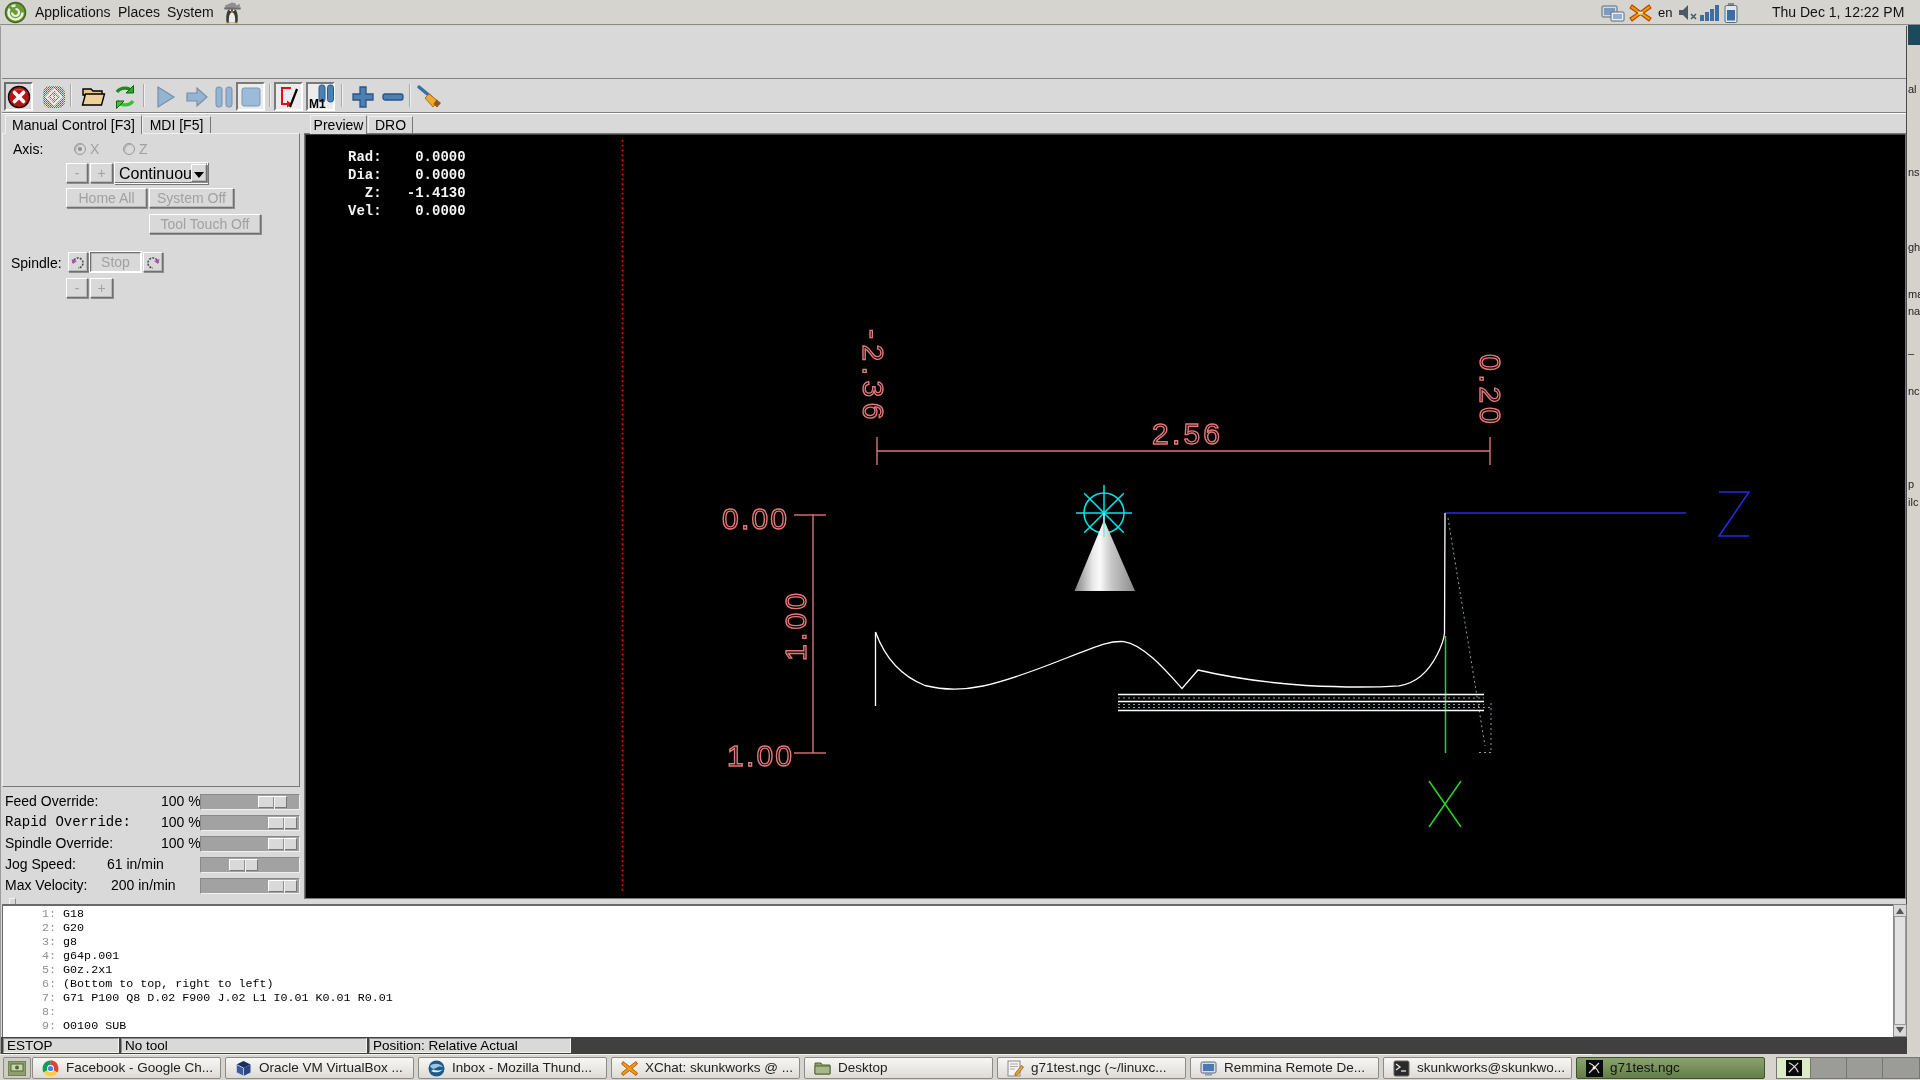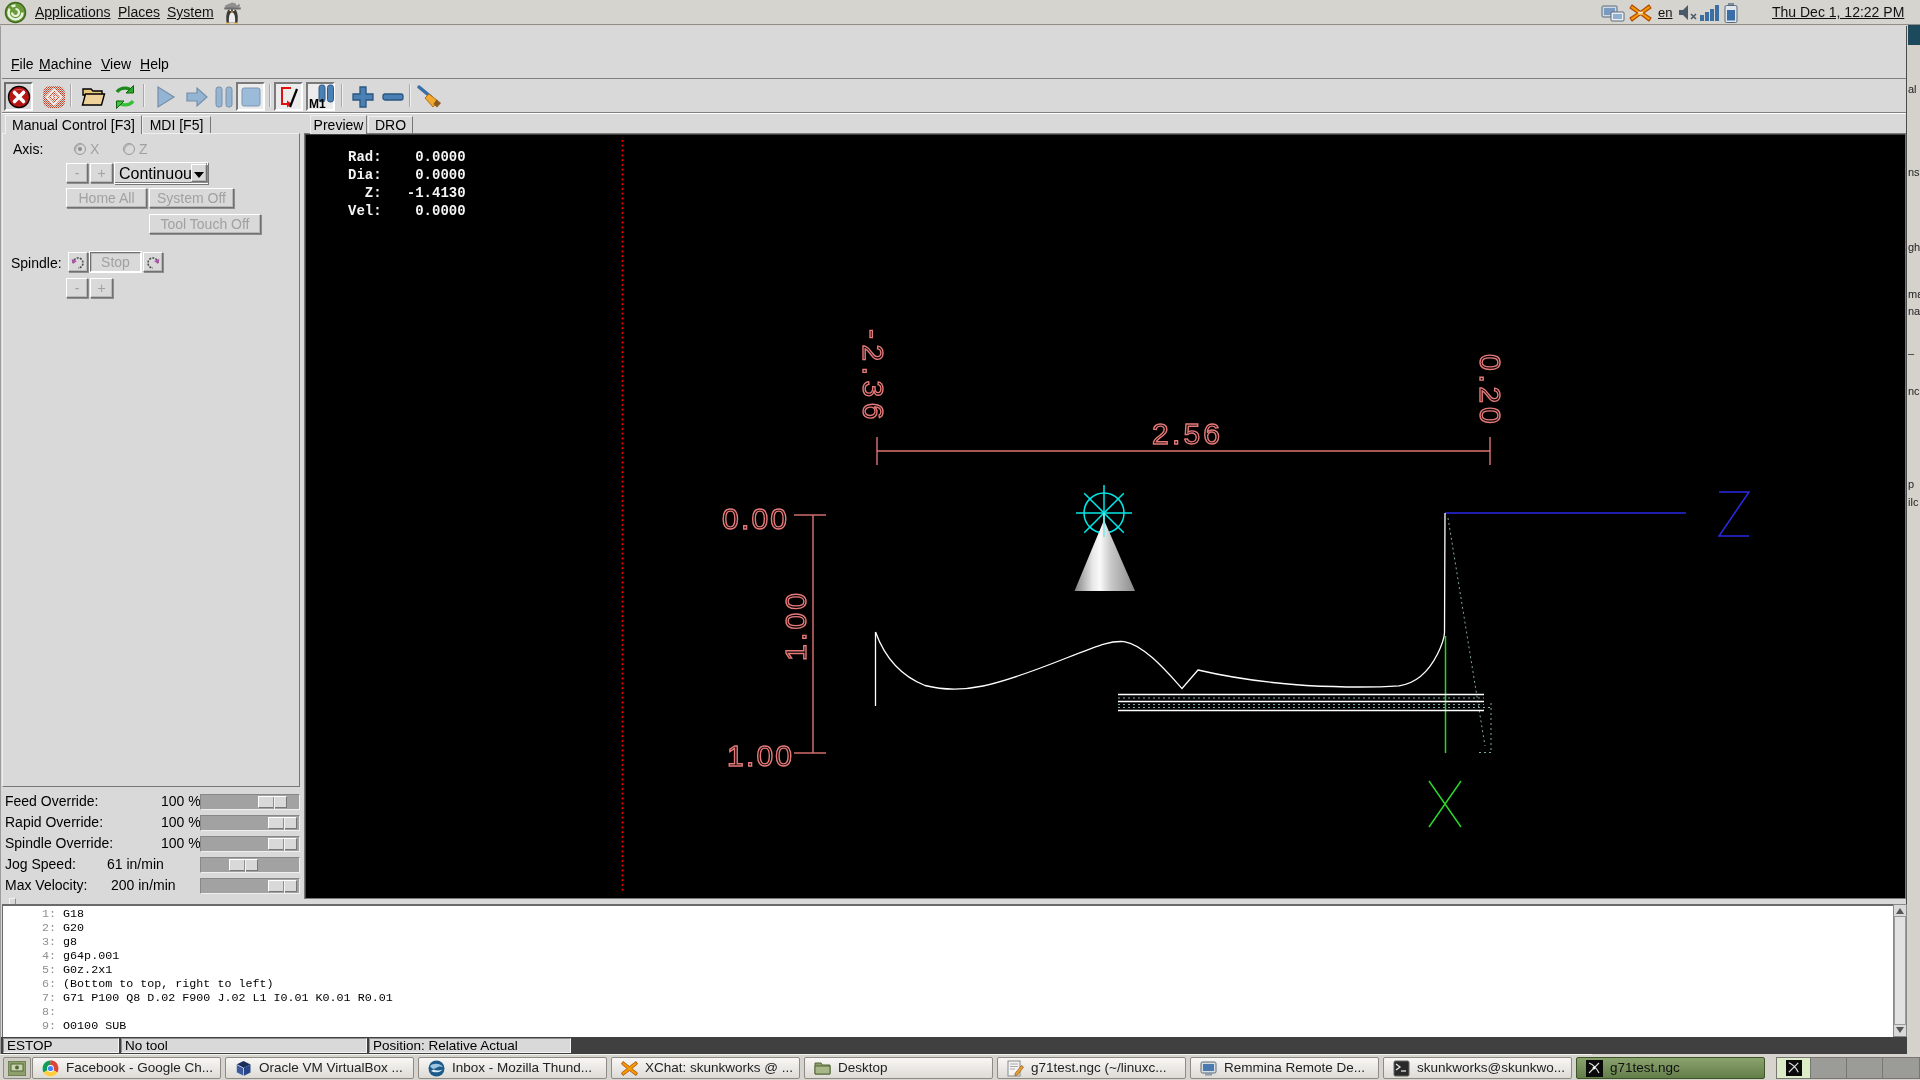--- a/index.html
+++ b/index.html
@@ -1,19 +1,19 @@
 <!DOCTYPE html>
 <html><head>
 <meta charset="utf-8">
 <style>
 html,body{margin:0;padding:0;width:1920px;height:1080px;overflow:hidden;background:#d6d4cd;font-family:"Liberation Sans",sans-serif;}
 *{box-sizing:border-box;}
 .abs{position:absolute;}
 #toppanel{position:absolute;left:0;top:0;width:1920px;height:25px;background:#d6d4cf;border-bottom:1px solid #8f8d88;}
-#toppanel .mtext{position:absolute;top:4px;font-size:14px;color:#111;text-decoration:underline;}
+#toppanel .mtext{position:absolute;top:4px;font-size:14px;color:#111;}
 #axiswin{position:absolute;left:0;top:26px;width:1907px;height:1028px;background:#d9d9d9;border-left:1px solid #9c9c9c;border-right:1px solid #4a4a4a;}
 #titlebar{position:absolute;left:0;top:0;width:100%;height:24px;background:linear-gradient(#efefed,#d2d0cb);border-bottom:1px solid #9a9894;}
 #titlebar .t{position:absolute;left:0;right:46px;top:3px;text-align:center;font-size:14px;font-weight:bold;color:#3a3a3a;letter-spacing:.3px;}
 .winbtn{position:absolute;top:3px;width:18px;height:18px;border-radius:50%;background:radial-gradient(circle at 40% 30%,#fdfdfd,#dcdcda 70%,#c9c9c7);border:1px solid #b0aeaa;}
 .winbtn svg{position:absolute;left:2px;top:2px;}
 #menubar{position:absolute;left:0;top:25px;width:100%;height:26px;background:#d9d9d9;}
 #menubar span{position:absolute;top:5px;font-size:14px;color:#000;}
 #menubar u{text-decoration:underline;}
 #toolbar{position:absolute;left:1px;top:52px;width:1904px;height:35px;background:#d9d9d9;border-top:1px solid #808080;border-bottom:1px solid #808080;box-shadow:0 1px 0 #fff;}
 .tbtn{position:absolute;top:3px;width:29px;height:29px;}
@@ -96,26 +96,20 @@
       <rect x="15" y="1" width="4" height="16" fill="#3a6ea5"></rect>
     </svg>
   <svg class="abs" style="left:1723px;top:3px" width="16" height="20" viewBox="0 0 16 20">
       <rect x="5" y="0" width="6" height="2.5" fill="#7a8a9a"></rect>
       <rect x="2" y="2.5" width="12" height="17" rx="1.5" fill="#dfe6ee" stroke="#5a6a7a"></rect>
       <rect x="4" y="7" width="8" height="10.5" fill="#3a6ea5"></rect>
     </svg>
   <div class="mtext" style="left:1772px">Thu Dec  1, 12:22 PM</div>
 </div>
 <div id="axiswin">
-  <div id="menubar">
-    <span style="left:10px"><u>F</u>ile</span>
-    <span style="left:38px"><u>M</u>achine</span>
-    <span style="left:100px"><u>V</u>iew</span>
-    <span style="left:139px"><u>H</u>elp</span>
-  </div>
   <div id="toolbar">
     <div class="tbtn pressed" style="left:2px">
         <svg width="25" height="25" viewBox="0 0 25 25">
           <circle cx="12.5" cy="12.5" r="11.2" fill="#000"></circle>
           <circle cx="12.5" cy="12.5" r="10" fill="#b71414"></circle>
           <path d="M5 8 a10 10 0 0 1 15 0 a14 14 0 0 0 -15 0" fill="#e06060" opacity=".8"></path>
           <path d="M8 8 L17 17 M17 8 L8 17" stroke="#fff" stroke-width="3.6" stroke-linecap="round"></path>
         </svg>
       </div>
     <div class="tbtn" style="left:37px">
@@ -242,21 +236,21 @@
         </svg></div>
     <div class="btn" style="left:63px;top:144px;width:22px;height:20px;line-height:18px;">-</div>
     <div class="btn" style="left:87px;top:144px;width:23px;height:20px;line-height:18px;">+</div>
   </div>
   <div id="sliders">
     <div class="lbl" style="left:4px;top:767px;">Feed Override:</div>
     <div class="lbl" style="left:160px;top:767px;">100 %</div>
     <div class="slider" style="left:199px;top:768px;">
         <div class="shandle" style="left:57px"></div>
       </div>
-    <div class="lbl" style="left:4px;top:788px;">Rapid Override:</div>
+    <div class="lbl" style="left:4px;top:788px;font-family:Liberation Mono, monospace;">Rapid Override:</div>
     <div class="lbl" style="left:160px;top:788px;">100 %</div>
     <div class="slider" style="left:199px;top:789px;">
         <div class="shandle" style="left:67px"></div>
       </div>
     <div class="lbl" style="left:4px;top:809px;">Spindle Override:</div>
     <div class="lbl" style="left:160px;top:809px;">100 %</div>
     <div class="slider" style="left:199px;top:810px;">
         <div class="shandle" style="left:67px"></div>
       </div>
     <div class="lbl" style="left:4px;top:830px;">Jog Speed:</div>

